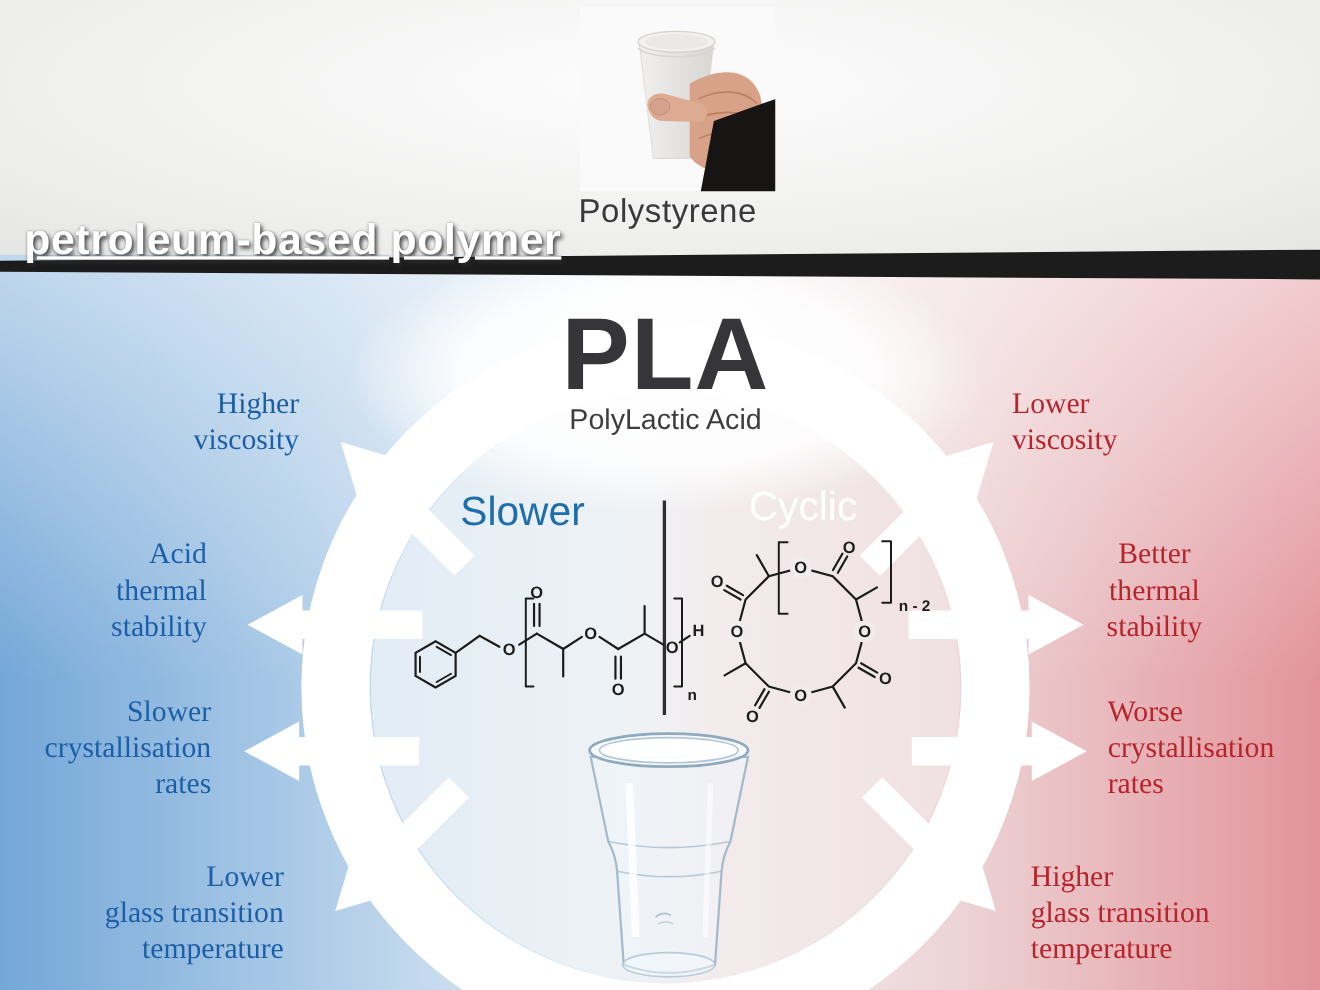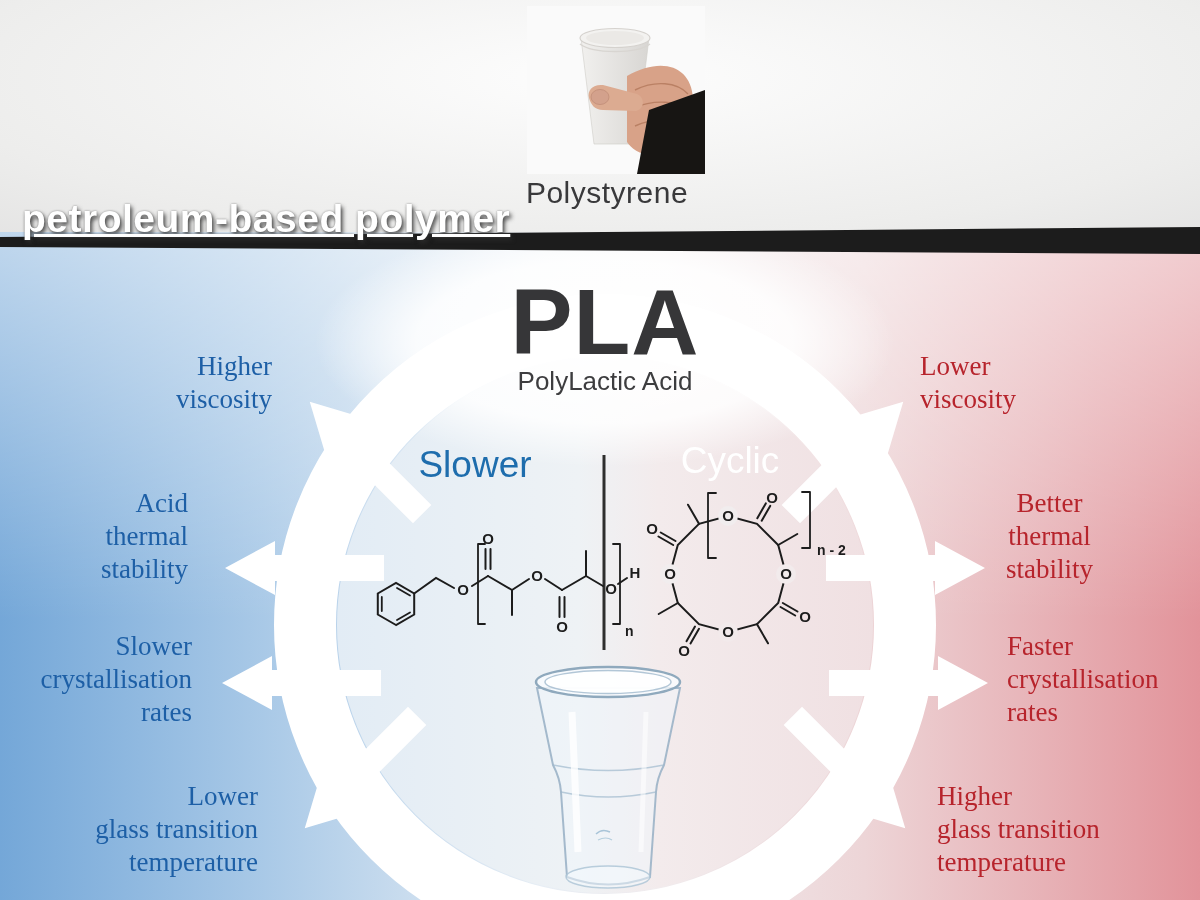--- a/index.html
+++ b/index.html
@@ -234,21 +234,21 @@
 crystallisation
 rates</div>
   <div class="prop prop-left prop-l4">Lower
 glass transition
 temperature</div>
   <div class="prop prop-right prop-r1">Lower
 viscosity</div>
   <div class="prop prop-right prop-r2">Better
 thermal
 stability</div>
-  <div class="prop prop-right prop-r3">Faster
+  <div class="prop prop-right prop-r3">Worse
 crystallisation
 rates</div>
   <div class="prop prop-right prop-r4">Higher
 glass transition
 temperature</div>
 
   <div class="pla-cup-box">
     <svg width="205" height="248" viewBox="0 0 205 248">
 
       <path d="M 31,36 L 47,113 Q 54,126 55,140 L 61,225 Q 102,240 144,225 L 150,140 Q 151,126 158,113 L 174,36 Z" fill="rgba(240,246,251,0.5)" stroke="rgba(150,175,196,0.85)" stroke-width="2"></path>

